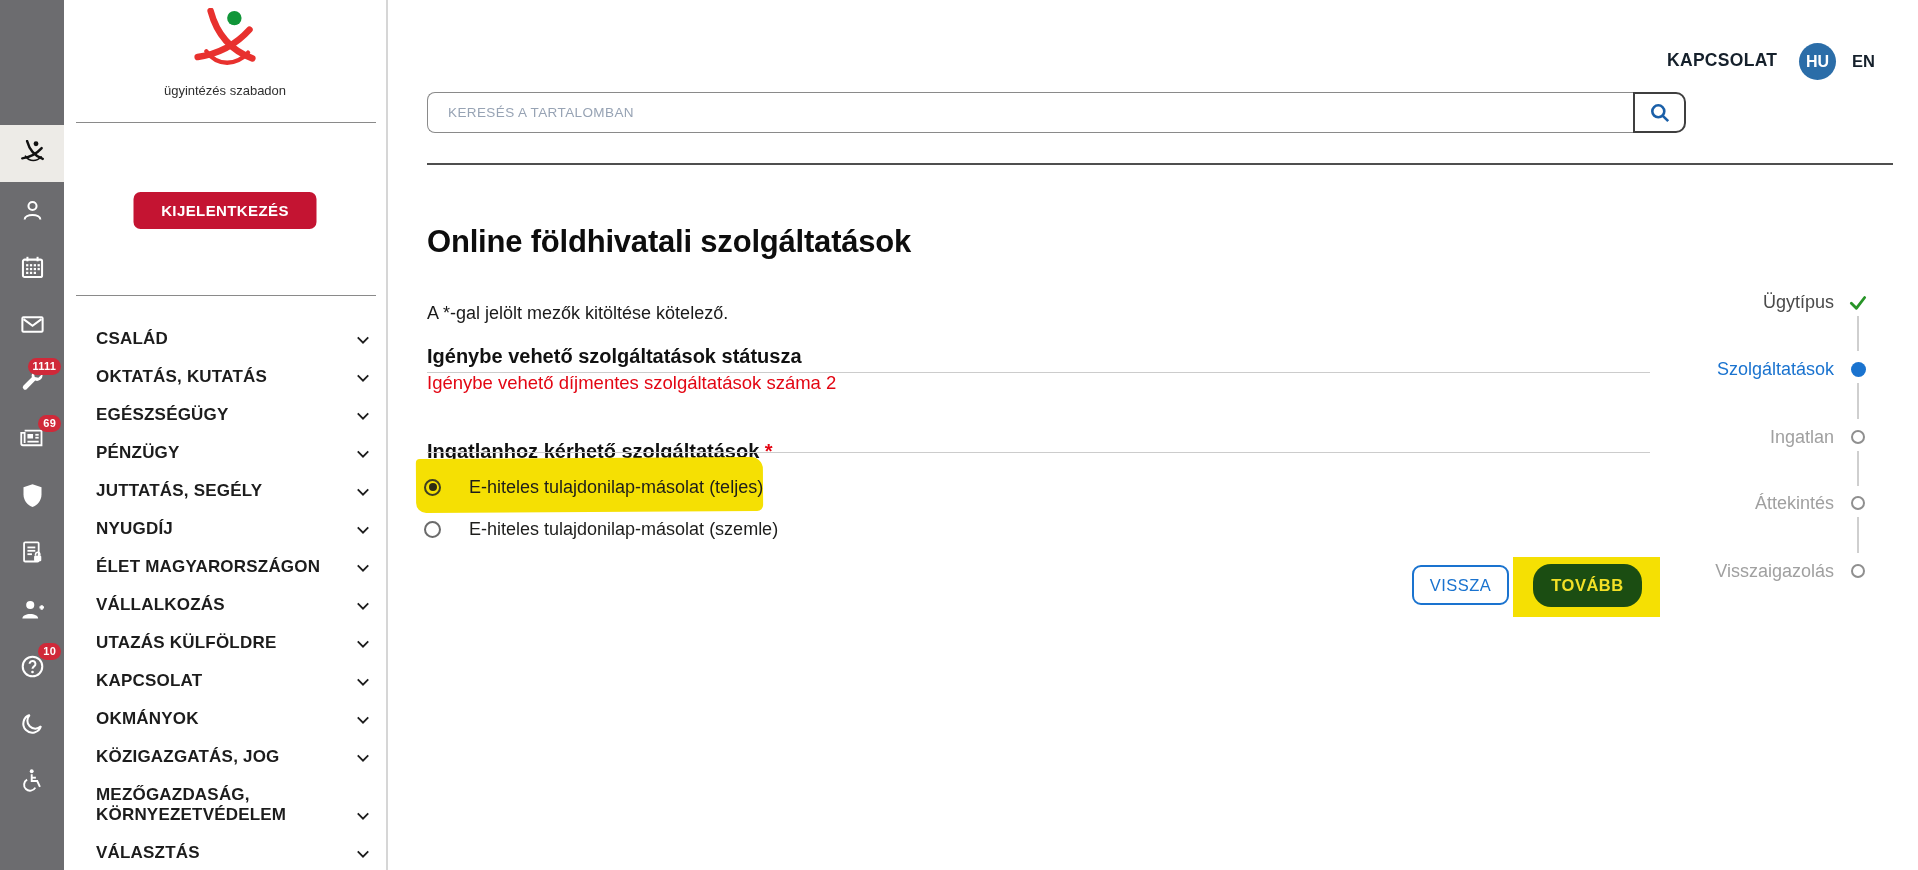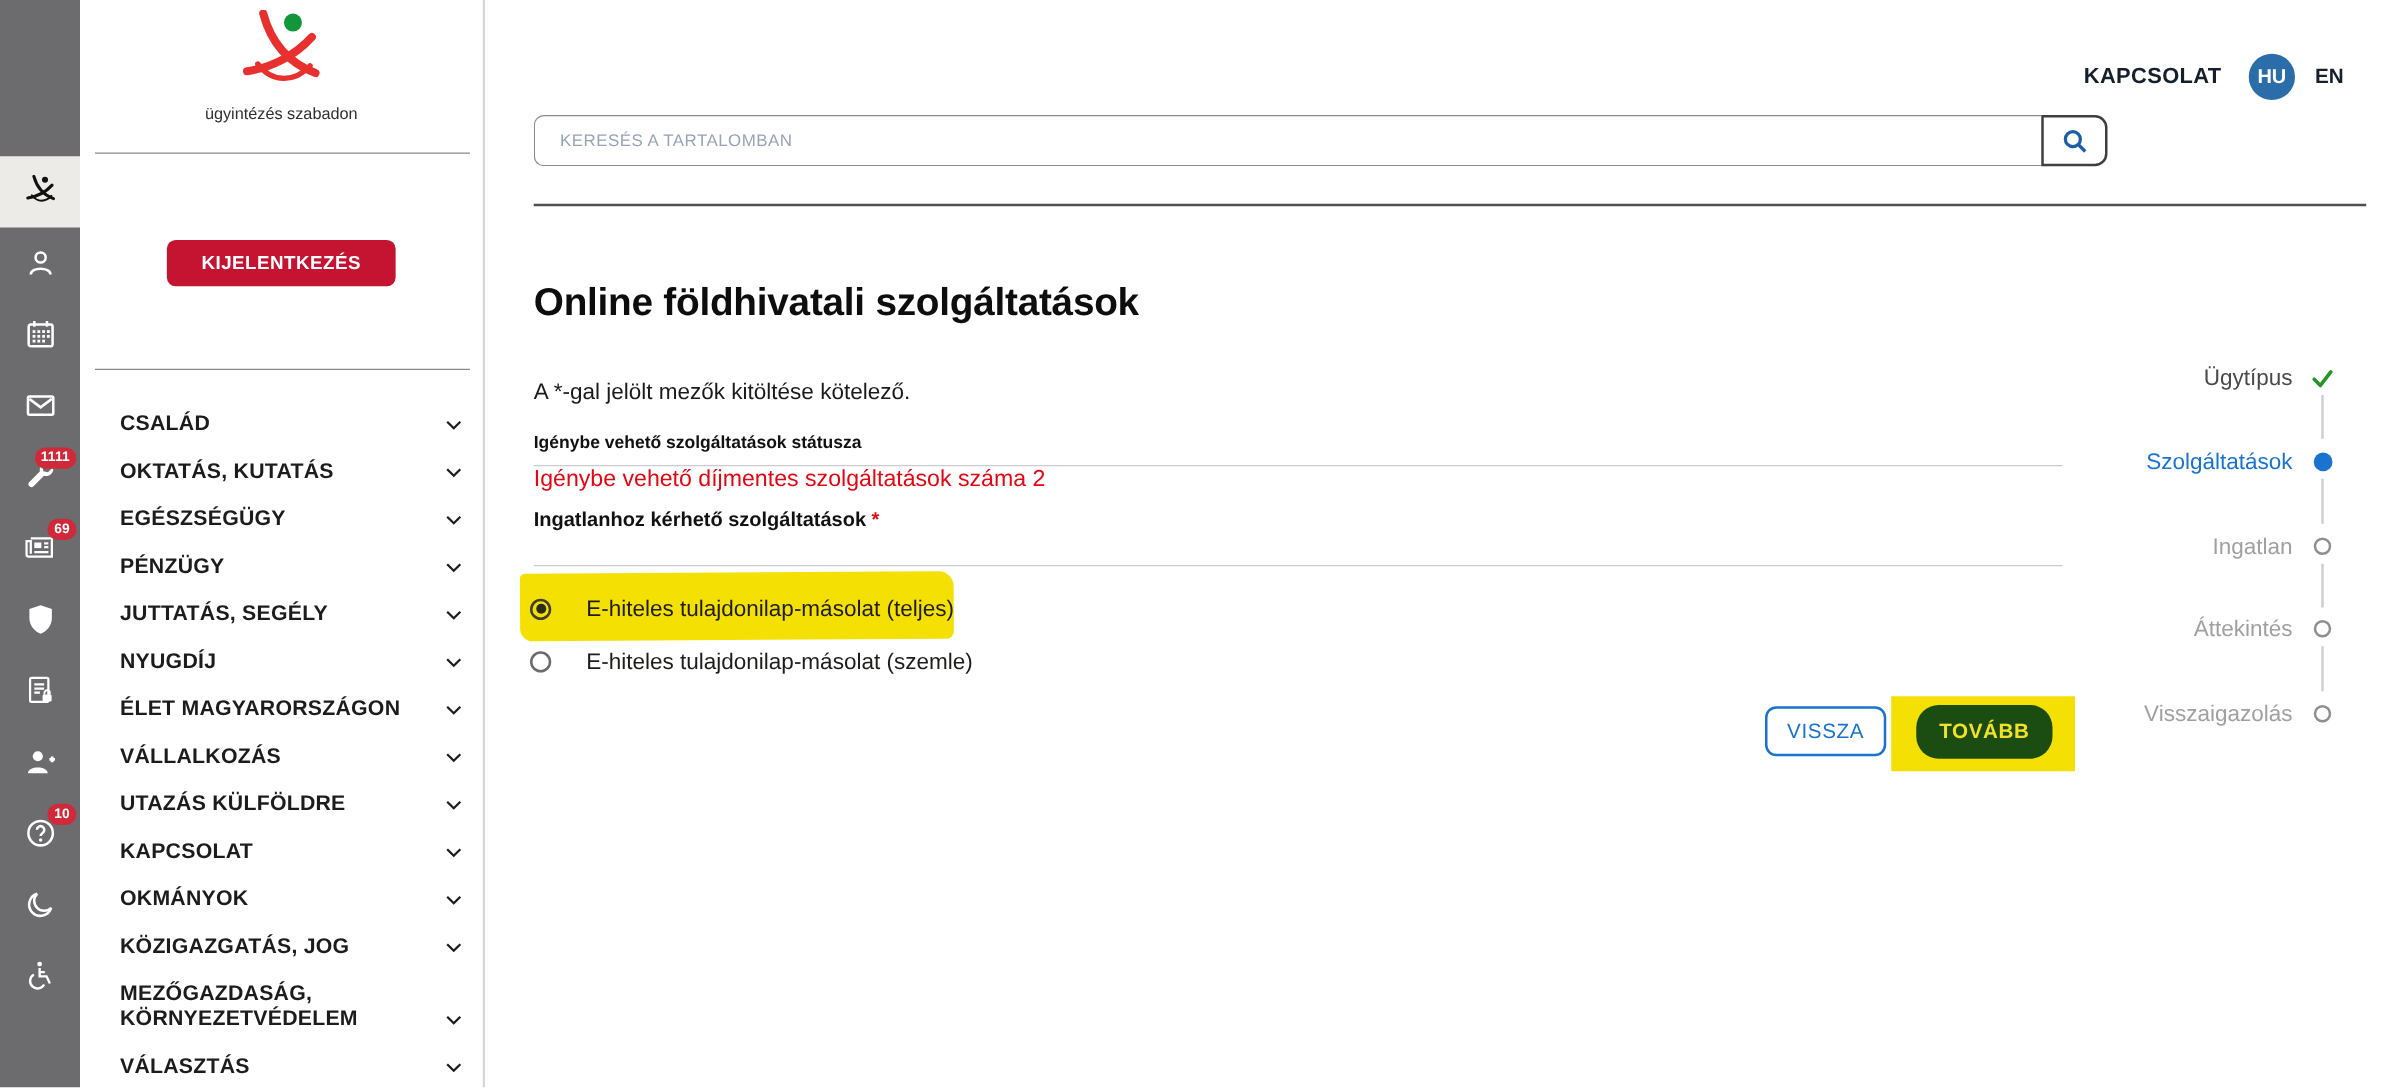--- a/index.html
+++ b/index.html
@@ -65,24 +65,24 @@
     position:absolute; left:1411px; top:43px; width:37px; height:37px; border-radius:50%;
     background:var(--lang-circle-blue,#2b6da8); color:#fff; font-weight:700; font-size:16px;
     display:flex; align-items:center; justify-content:center; cursor:pointer;
   }
   .lang-en { position:absolute; left:1464px; top:52px; font-size:16.5px; font-weight:700; color:#15202b; cursor:pointer; }
 
   .top-rule { position:absolute; left:39px; top:163px; width:1466px; height:2px; background:#4f4f4f; }
 
   .page-title { position:absolute; left:39px; top:224px; font-size:31px; font-weight:700; color:#0d0d0d; letter-spacing:-.2px; }
   .required-note { position:absolute; left:39px; top:303px; font-size:18px; color:#1a1a1a; }
-  .h-status { position:absolute; left:39px; top:345px; font-size:14px; font-weight:700; color:#111; }
+  .h-status { position:absolute; left:39px; top:345px; font-size:20px; font-weight:700; color:#111; }
   .rule-light1 { position:absolute; left:39px; top:372px; width:1223px; height:1px; background:#ccc; }
   .status-msg { position:absolute; left:39px; top:372px; font-size:18.5px; color:var(--error-red,#e30613); }
-  .h-services { position:absolute; left:39px; top:408px; font-size:16px; font-weight:700; color:#111;text-align:right; }
+  .h-services { position:absolute; left:39px; top:440px; font-size:20px; font-weight:700; color:#111;text-align:right; }
   .req-star { color:var(--error-red,#e30613); font-weight:700; }
   .rule-light2 { position:absolute; left:39px; top:452px; width:1223px; height:1px; background:#ccc; }
 
   .hl-radio {
     position:absolute; left:28px; top:458px; width:347px; height:54px;
     background:var(--highlight-yellow,#f5e003);
     border-radius:4px 12px 6px 10px; transform:rotate(-.35deg); z-index:0;
   }
   .option-row { position:absolute; left:36px; display:flex; align-items:center; gap:28px; height:34px; z-index:1; cursor:pointer; }
   .row1 { top:470px; } .row2 { top:512px; }

